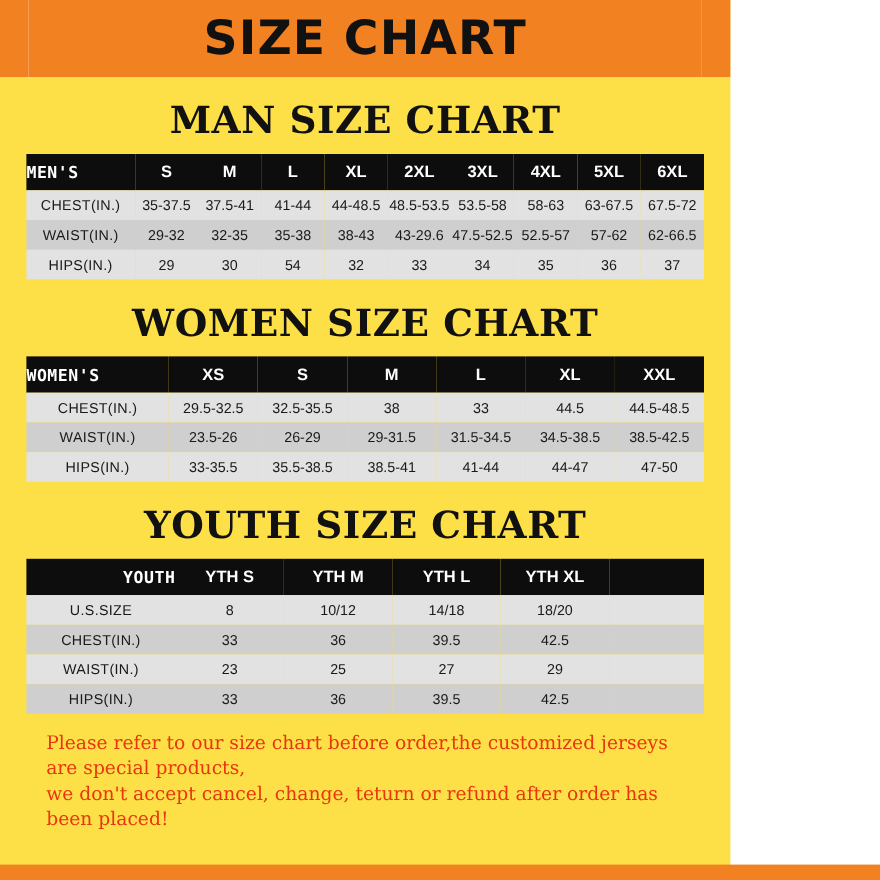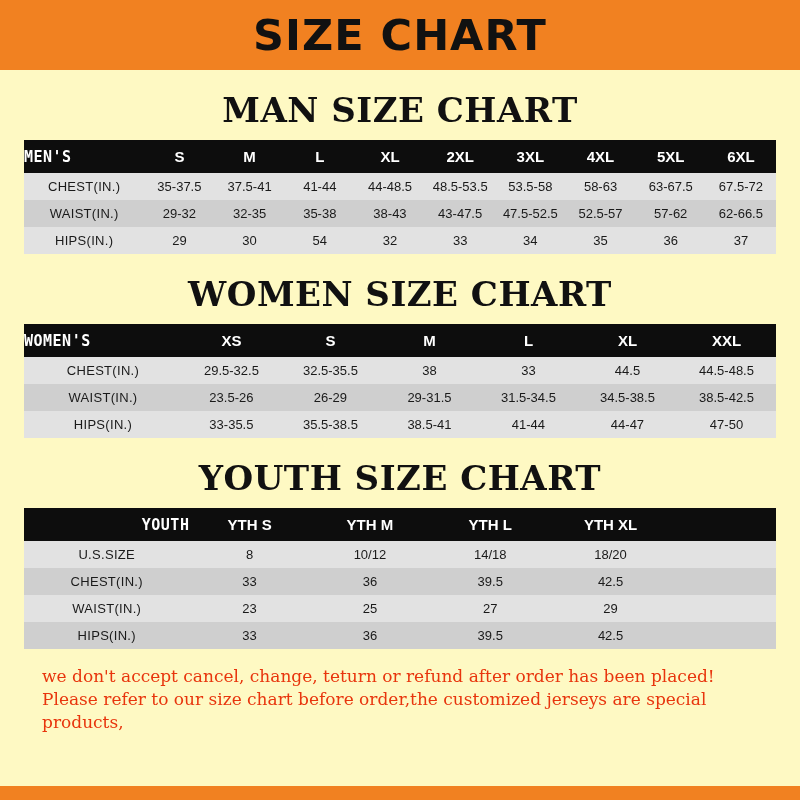--- a/index.html
+++ b/index.html
@@ -8,23 +8,23 @@
   }
   body {
     width: 800px;
     height: 800px;
     background: #ffffff;
     font-family: "Liberation Sans", sans-serif;
     overflow: hidden;
   }
   .page {
     position: relative;
-    width: 800px;
+    width: 664px;
     height: 800px;
-    background: #fef9c3;
+    background: #fde047;
     box-sizing: border-box;
   }
   
   .header-band {
     position: relative;
     height: 70px;
     background: #ffffff;
   }
   .header-band .band-left {
     position: absolute;
@@ -176,21 +176,21 @@
             <td>58-63</td>
             <td>63-67.5</td>
             <td>67.5-72</td>
           </tr>
           <tr class="band-dark">
             <td class="row-head">WAIST(IN.)</td>
             <td>29-32</td>
             <td>32-35</td>
             <td>35-38</td>
             <td>38-43</td>
-            <td>43-47.5</td>
+            <td>43-29.6</td>
             <td>47.5-52.5</td>
             <td>52.5-57</td>
             <td>57-62</td>
             <td>62-66.5</td>
           </tr>
           <tr class="band-light">
             <td class="row-head">HIPS(IN.)</td>
             <td>29</td>
             <td>30</td>
             <td>54</td>
@@ -295,20 +295,20 @@
             <td>36</td>
             <td>39.5</td>
             <td>42.5</td>
             <td></td>
           </tr>
         </tbody>
       </table>
     </div>
 
     <div class="footer-note">
+      <span class="line">Please refer to our size chart before order,the customized jerseys are special products,</span>
       <span class="line">we don't accept cancel, change, teturn or refund after order has been placed!</span>
-      <span class="line">Please refer to our size chart before order,the customized jerseys are special products,</span>
     </div>
 
   </div>
 
   <div class="bottom-band"></div>
 </div>
 
 </body></html>

